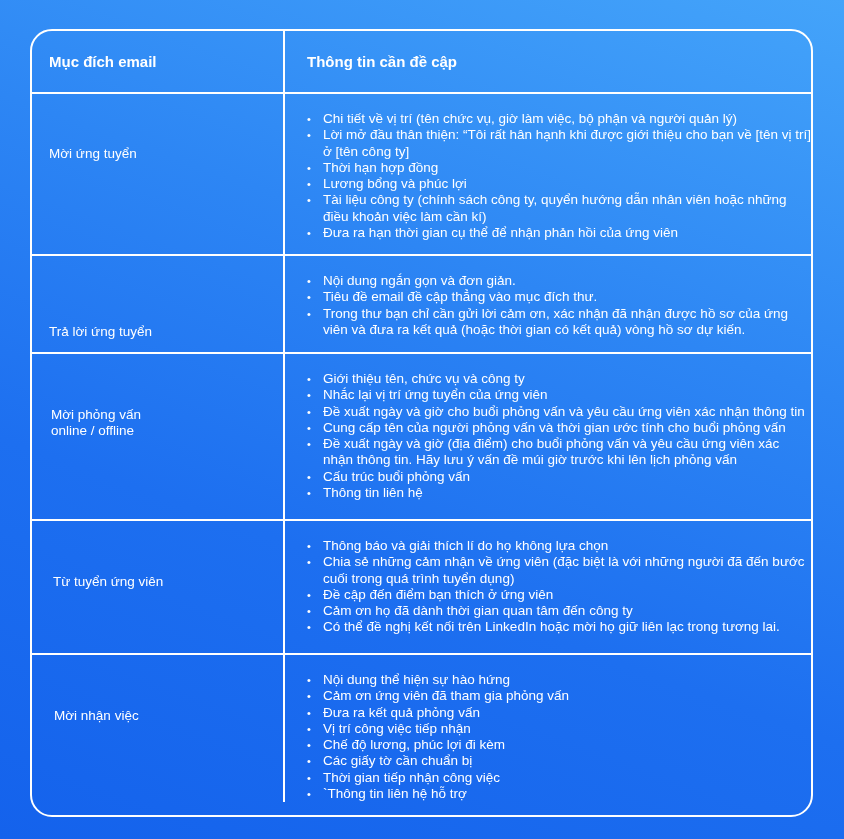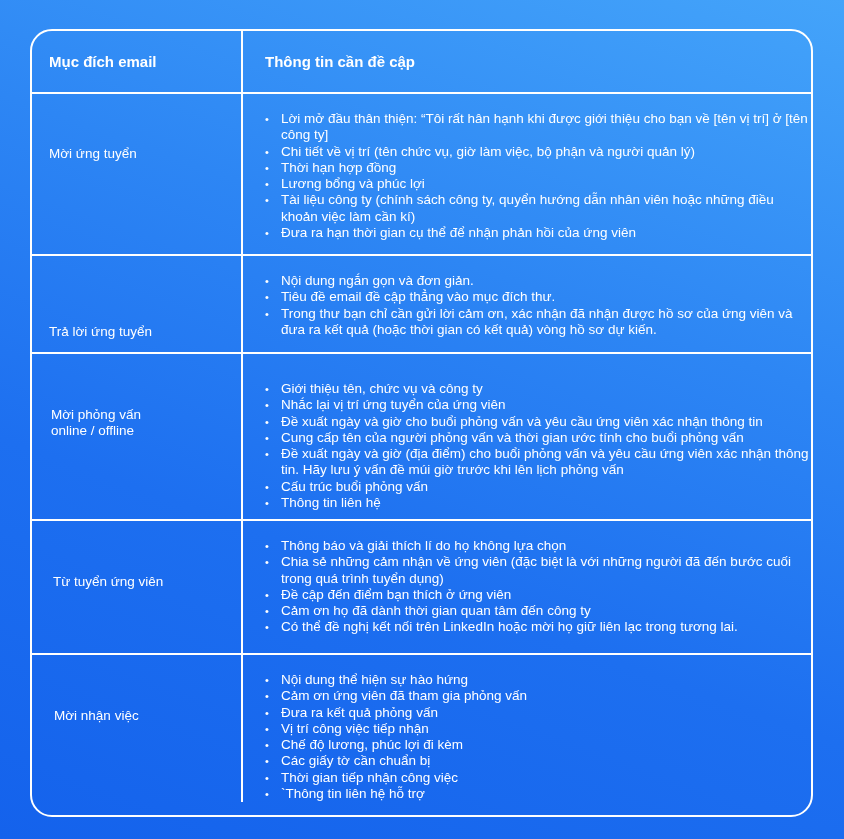--- a/index.html
+++ b/index.html
@@ -19,21 +19,21 @@
       border-radius: 22px;
       overflow: hidden;
     }
     .row {
       display: flex;
       box-sizing: border-box;
       border-bottom: 2px solid #ffffff;
     }
     .row:last-child { border-bottom: none; }
     .cell-a {
-      width: 211px;
+      width: 253px;
       box-sizing: border-box;
       border-right: 2px solid #ffffff;
       padding-left: 17px;
       font-size: 13.5px;
       line-height: 16px;
     }
     .cell-b {
       flex: 1;
       box-sizing: border-box;
       padding-left: 22px;
@@ -58,43 +58,43 @@
     .r1 { height: 162px; }
     .r2 { height: 98px; }
     .r3 { height: 167px; justify-content: space-between; }
     .r4 { height: 134px; }
     .r5 { flex: 1; }
     .r1 .cell-a { padding-top: 16px; }
     .r1 .cell-b { padding-top: 17px; }
     .r2 .cell-a { padding-top: 32px; }
     .r2 .cell-b { padding-top: 17px; }
     .r3 .cell-a { padding-top: 17px; padding-left: 19px; }
-    .r3 .cell-b { padding-top: 17px; margin-top: 10px; }
+    .r3 .cell-b { padding-top: 17px; }
     .r4 .cell-a { padding-top: 17px; padding-left: 21px; }
     .r4 .cell-b { padding-top: 17px; }
     .r5 .cell-a { padding-top: 17px; padding-left: 22px; }
     .r5 .cell-b { padding-top: 17px; }
   </style>
 </head>
 <body>
 
 <div class="table">
   <div class="row header">
     <div class="cell-a">Mục đích email</div>
     <div class="cell-b">Thông tin cần đề cập</div>
   </div>
 
   <div class="row r1">
     <div class="cell-a">
       <span class="purpose">Mời ứng tuyển</span>
     </div>
     <div class="cell-b">
       <ul>
+        <li>Chi tiết về vị trí (tên chức vụ, giờ làm việc, bộ phận và người quản lý)</li>
         <li>Lời mở đầu thân thiện: “Tôi rất hân hạnh khi được giới thiệu cho bạn về [tên vị trí] ở [tên công ty]</li>
-        <li>Chi tiết về vị trí (tên chức vụ, giờ làm việc, bộ phận và người quản lý)</li>
         <li>Thời hạn hợp đồng</li>
         <li>Lương bổng và phúc lợi</li>
         <li>Tài liệu công ty (chính sách công ty, quyển hướng dẫn nhân viên hoặc những điều khoản việc làm cần kí)</li>
         <li>Đưa ra hạn thời gian cụ thể để nhận phản hồi của ứng viên</li>
       </ul>
     </div>
   </div>
 
   <div class="row r2">
     <div class="cell-a">

